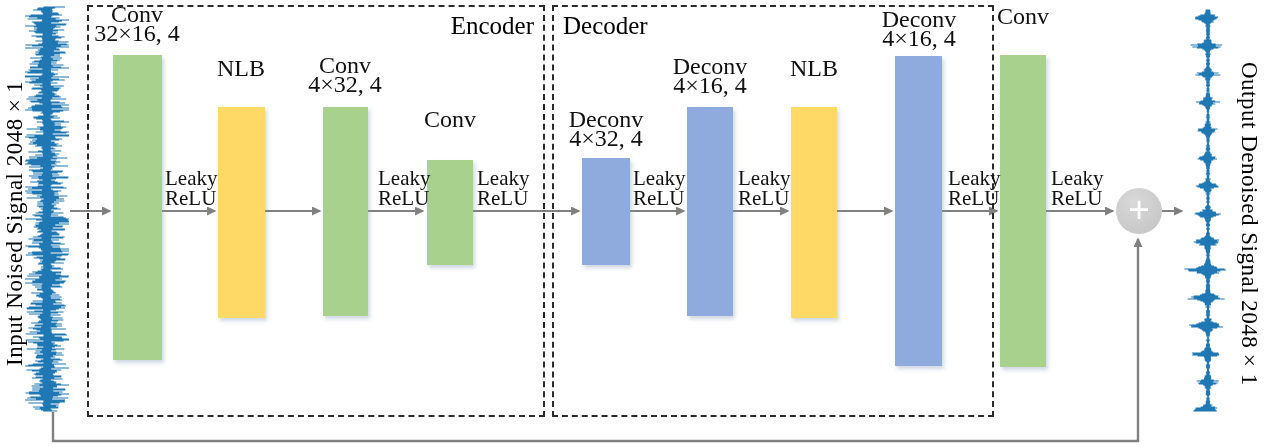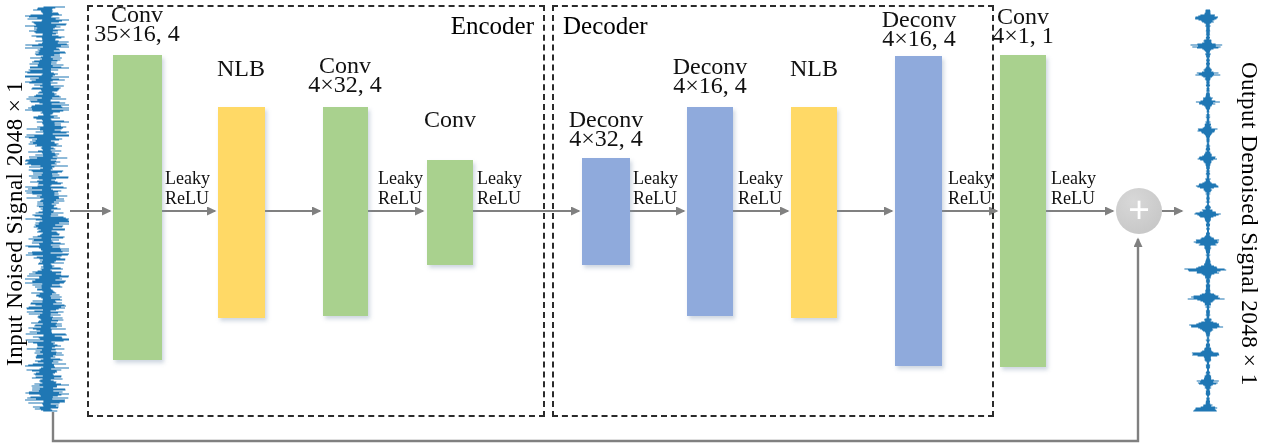--- a/index.html
+++ b/index.html
@@ -12,21 +12,21 @@
   .box-title{position:absolute;font-size:25px;line-height:26px;color:#000;}
   #encoder-title{left:430px;top:13px;width:104px;text-align:right;}
   #decoder-title{left:563px;top:13px;width:150px;text-align:left;}
   .block{position:absolute;box-shadow:2px 3px 4px rgba(130,150,175,.38);}
   .conv{background:#a9d18e;}
   .nlb{background:#ffd966;}
   .deconv{background:#8faadc;}
   .layer-label{position:absolute;width:120px;margin-left:-60px;text-align:center;
                font-size:24px;line-height:19px;}
   .layer-label span{display:block;}
-  .act-label{position:absolute;font-size:18px;line-height:20px;text-align:left;}
+  .act-label{position:absolute;font-size:21px;line-height:20px;text-align:left;}
   .act-label span{display:block;}
   .v-label{position:absolute;top:0;height:447px;font-size:23px;letter-spacing:.5px;
            text-align:center;writing-mode:vertical-rl;color:#000;}
   #input-signal-label{left:2px;transform:rotate(180deg);}
   #output-signal-label{left:1236px;}
   #sum-node{position:absolute;left:1116px;top:188px;width:46px;height:46px;border-radius:50%;
             background:radial-gradient(circle at 38% 30%, #d8d8d8, #c3c3c3);
             display:flex;align-items:center;justify-content:center;}
   #sum-node .plus{font-family:"Liberation Sans", sans-serif;font-size:37px;font-weight:300;
                   color:#ffffff;line-height:1;margin-top:-3px;}
@@ -70,21 +70,21 @@
   <div class="block conv" style="left:323px;top:107px;width:45px;height:209px;"></div>
   <div class="block conv" style="left:427px;top:160px;width:46px;height:105px;"></div>
   <div class="block deconv" style="left:582px;top:158px;width:48px;height:107px;"></div>
   <div class="block deconv" style="left:687px;top:107px;width:46px;height:209px;"></div>
   <div class="block nlb" style="left:791px;top:107px;width:46px;height:211px;"></div>
   <div class="block deconv" style="left:895px;top:56px;width:47px;height:310px;"></div>
   <div class="block conv" style="left:1000px;top:55px;width:46px;height:312px;"></div>
 
   <div class="layer-label" style="left:137px;top:5px;">
     <span>Conv</span>
-      <span>35×16, 4</span>
+      <span>32×16, 4</span>
   </div>
   <div class="layer-label" style="left:241px;top:59px;">
     <span>NLB</span>
   </div>
   <div class="layer-label" style="left:345px;top:56px;">
     <span>Conv</span>
       <span>4×32, 4</span>
   </div>
   <div class="layer-label" style="left:450px;top:110px;">
     <span>Conv</span>
@@ -99,21 +99,20 @@
   </div>
   <div class="layer-label" style="left:814px;top:59px;">
     <span>NLB</span>
   </div>
   <div class="layer-label" style="left:919px;top:10px;">
     <span>Deconv</span>
       <span>4×16, 4</span>
   </div>
   <div class="layer-label" style="left:1023px;top:7px;">
     <span>Conv</span>
-      <span>4×1, 1</span>
   </div>
 
   <div class="act-label" style="left:165px;top:168px;">
     <span>Leaky</span>
       <span>ReLU</span>
   </div>
   <div class="act-label" style="left:378px;top:168px;">
     <span>Leaky</span>
       <span>ReLU</span>
   </div>

